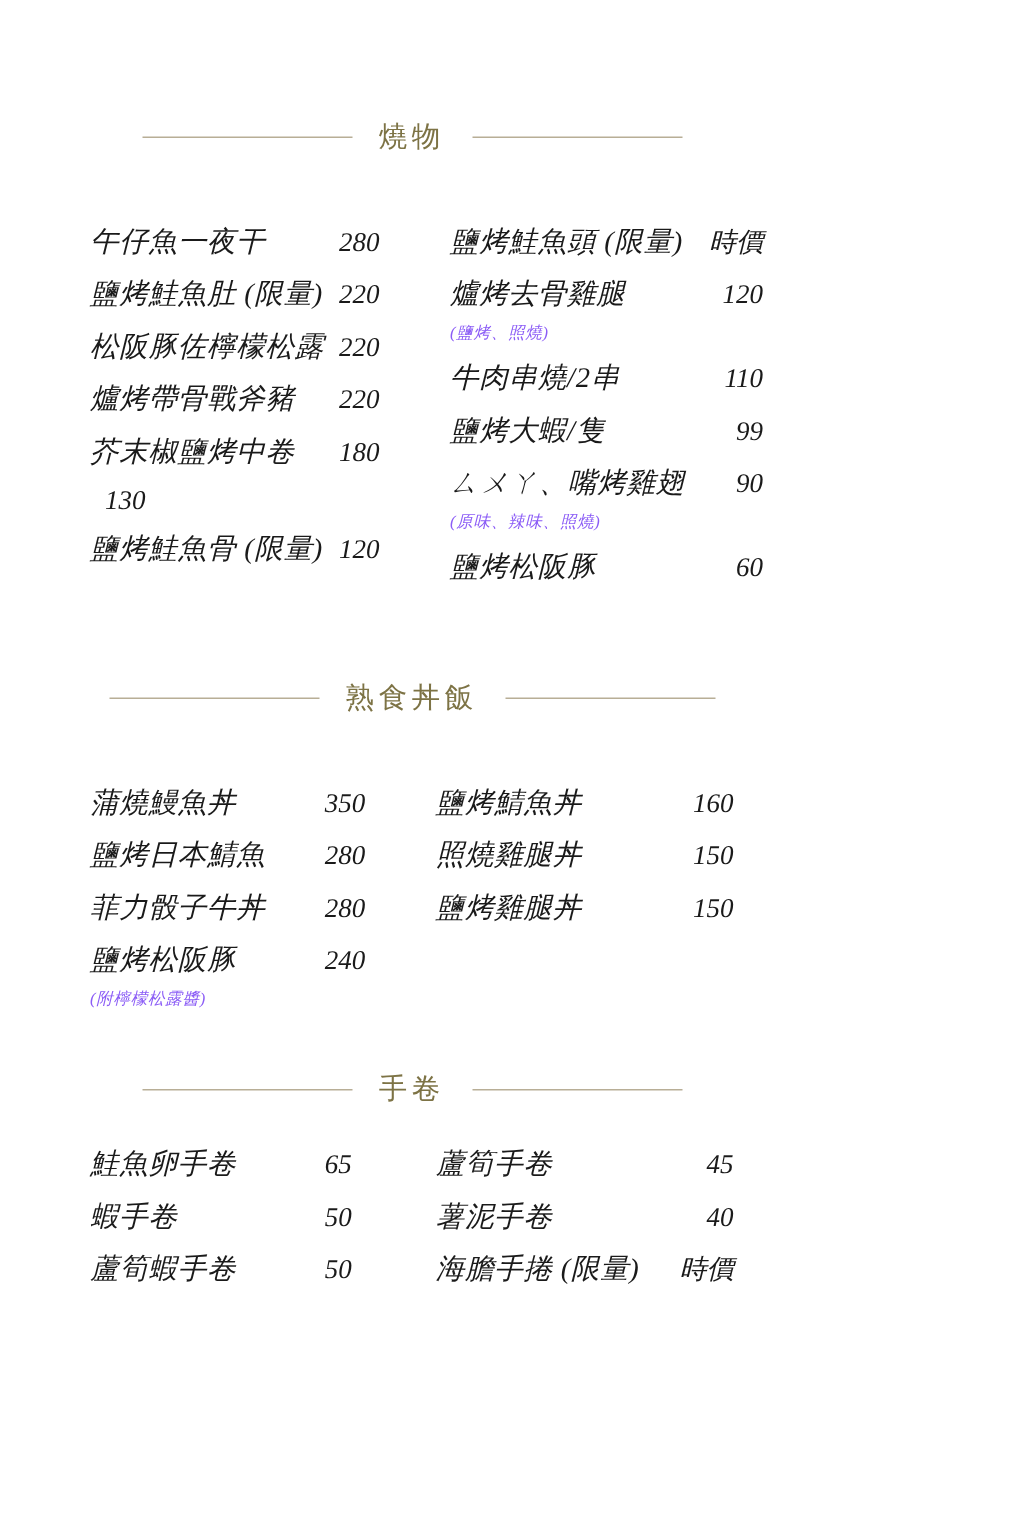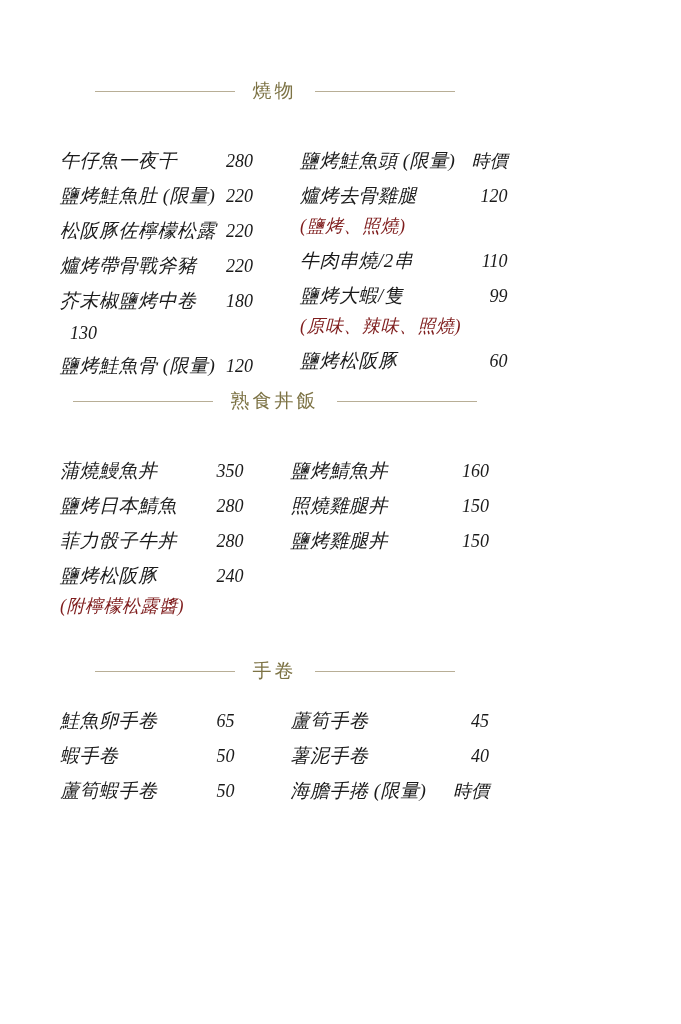--- a/index.html
+++ b/index.html
@@ -61,35 +61,35 @@
     letter-spacing: 0.5px;
     white-space: nowrap;
   }
   .item .price {
     font-size: 18px;
     font-family: "Liberation Serif", "DejaVu Serif", serif;
     white-space: nowrap;
     padding-left: 10px;
   }
   .note {
-    font-size: 18px;
-    color: #7f1d1d;
+    font-size: 11px;
+    color: #8b5cf6;
     margin-top: -4px;
     margin-bottom: 10px;
     letter-spacing: 0.5px;
   }
 
   
   .col-left .price { min-width: 42px; text-align: left; }
   .col-right .price { min-width: 42px; text-align: right; }
 
   
   .sec-yakimono { padding-top: 78px; }
   .sec-yakimono .columns { margin-top: 44px; }
-  .sec-donburi { }
+  .sec-donburi { margin-top: 52px; }
   .sec-donburi .columns { margin-top: 44px; }
   .sec-temaki { margin-top: 30px; }
   .sec-temaki .columns { margin-top: 24px; }
 </style>
 </head>
 <body>
 
 <div class="page">
 
   <div class="section sec-yakimono">
@@ -145,20 +145,24 @@
         <div class="note">(鹽烤、照燒)</div>
 
         <div class="item">
           <span class="name">牛肉串燒/2串</span>
           <span class="price">110</span>
         </div>
         <div class="item">
           <span class="name">鹽烤大蝦/隻</span>
           <span class="price">99</span>
         </div>
+        <div class="item">
+          <span class="name">ㄙㄨㄚ、嘴烤雞翅</span>
+          <span class="price">90</span>
+        </div>
         <div class="note">(原味、辣味、照燒)</div>
 
         <div class="item">
           <span class="name">鹽烤松阪豚</span>
           <span class="price">60</span>
         </div>
 
       </div>
     </div>
   </div>

